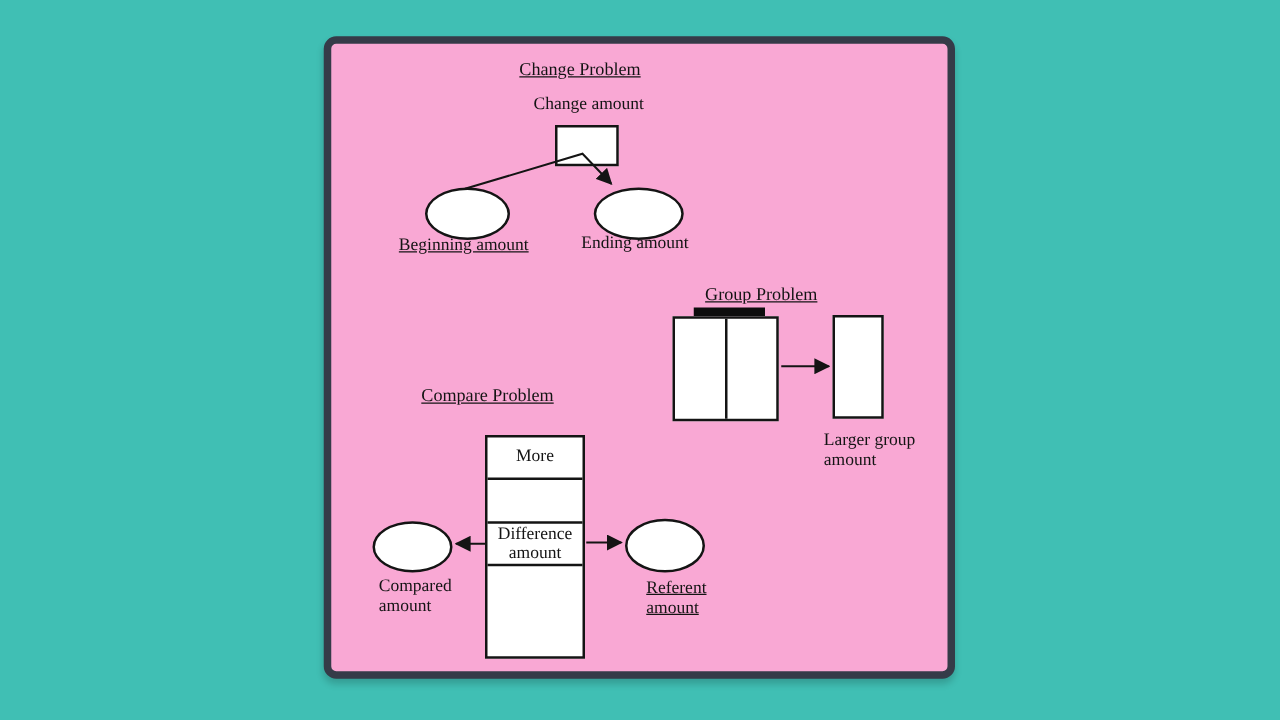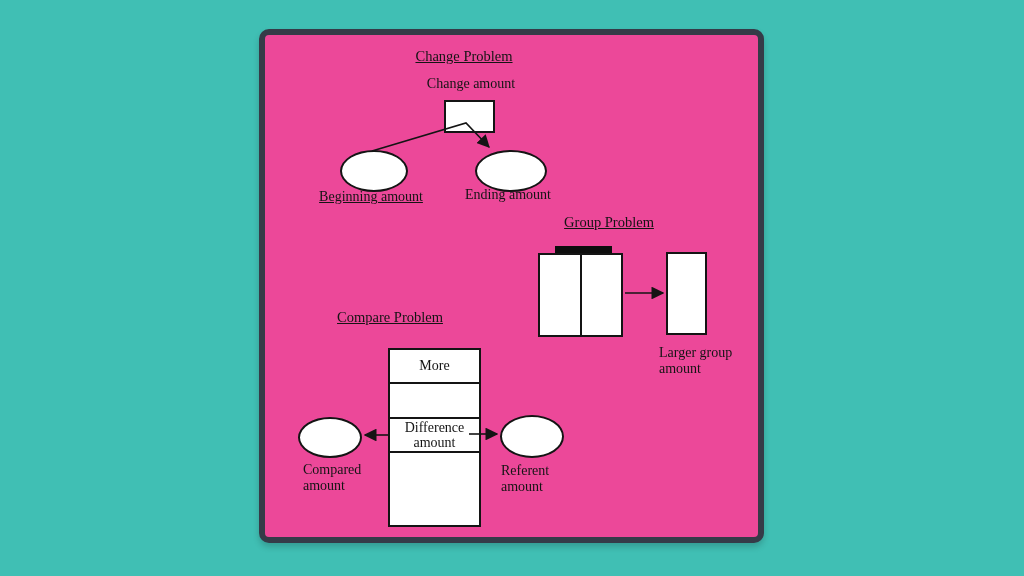--- a/index.html
+++ b/index.html
@@ -11,21 +11,21 @@
     background: #40bfb4;
     font-family: "Liberation Serif", "DejaVu Serif", serif;
   }
   .card {
     position: absolute;
     left: 259px;
     top: 29px;
     width: 505px;
     height: 514px;
     box-sizing: border-box;
-    background: #ec4899;
+    background: #f9a8d4;
     border: 6px solid #353b48;
     border-radius: 10px;
     box-shadow: 0 4px 6px rgba(0,0,0,0.18);
   }
   .canvas { position: absolute; inset: 0; }
   .txt {
     position: absolute;
     color: #141414;
     font-size: 14px;
     line-height: 1.12;
@@ -83,42 +83,42 @@
   <div class="canvas">
 
     <div class="txt title" style="left:199px; top:13px;">Change Problem</div>
     <div class="txt center" style="left:206px; top:41px;">Change amount</div>
     <div class="rect" style="left:179px; top:65px; width:51px; height:33px;"></div>
     <div class="ellipse" style="left:75px; top:115px; width:68px; height:42px;"></div>
     <div class="ellipse" style="left:210px; top:115px; width:72px; height:42px;"></div>
     <div class="txt center" style="left:106px; top:154px;text-decoration:underline;">Beginning amount</div>
     <div class="txt center" style="left:243px; top:152px;">Ending amount</div>
 
-    <div class="txt title" style="left:344px; top:179px;">Group Problem</div>
+    <div class="txt title" style="left:344px; top:193px;">Group Problem</div>
     <div class="bar" style="left:290px; top:211px; width:57px; height:7px;"></div>
     <div class="rect" style="left:273px; top:218px; width:85px; height:84px;">
       <div class="divider-v" style="left:40px;"></div>
     </div>
     <div class="rect" style="left:401px; top:217px; width:41px; height:83px;"></div>
     <div class="txt" style="left:394px; top:310px;">Larger group
 amount</div>
 
     <div class="txt title" style="left:125px; top:274px;">Compare Problem</div>
-    <div class="stack" style="left:123px; top:313px; width:93px; height:179px;font-family:Liberation Serif, serif;">
+    <div class="stack" style="left:123px; top:313px; width:80px; height:179px;font-family:Liberation Serif, serif;">
       <div class="cell" style="height:34px;">More</div>
       <div class="cell" style="height:35px;"></div>
       <div class="cell" style="height:34px;">Difference
 amount</div>
       <div class="cell" style="height:34px;"></div>
     </div>
     <div class="ellipse" style="left:33px; top:382px; width:64px; height:41px;"></div>
     <div class="ellipse" style="left:235px; top:380px; width:64px; height:43px;"></div>
     <div class="txt" style="left:38px; top:427px;">Compared
 amount</div>
-    <div class="txt" style="left:236px; top:428px;">Referent
+    <div class="txt" style="left:252px; top:428px;text-decoration:underline;">Referent
 amount</div>
 
     <svg class="lines" width="493" height="502" viewBox="0 0 493 502">
       <defs>
         <marker id="ah" viewBox="0 0 10 10" refX="9" refY="5" markerWidth="8" markerHeight="8" orient="auto">
           <path d="M0,0 L10,5 L0,10 Z" fill="#141414"></path>
         </marker>
       </defs>
 
       <polyline points="107,116 201,88 224,112" fill="none" stroke="#141414" stroke-width="1.6" marker-end="url(#ah)"></polyline>

